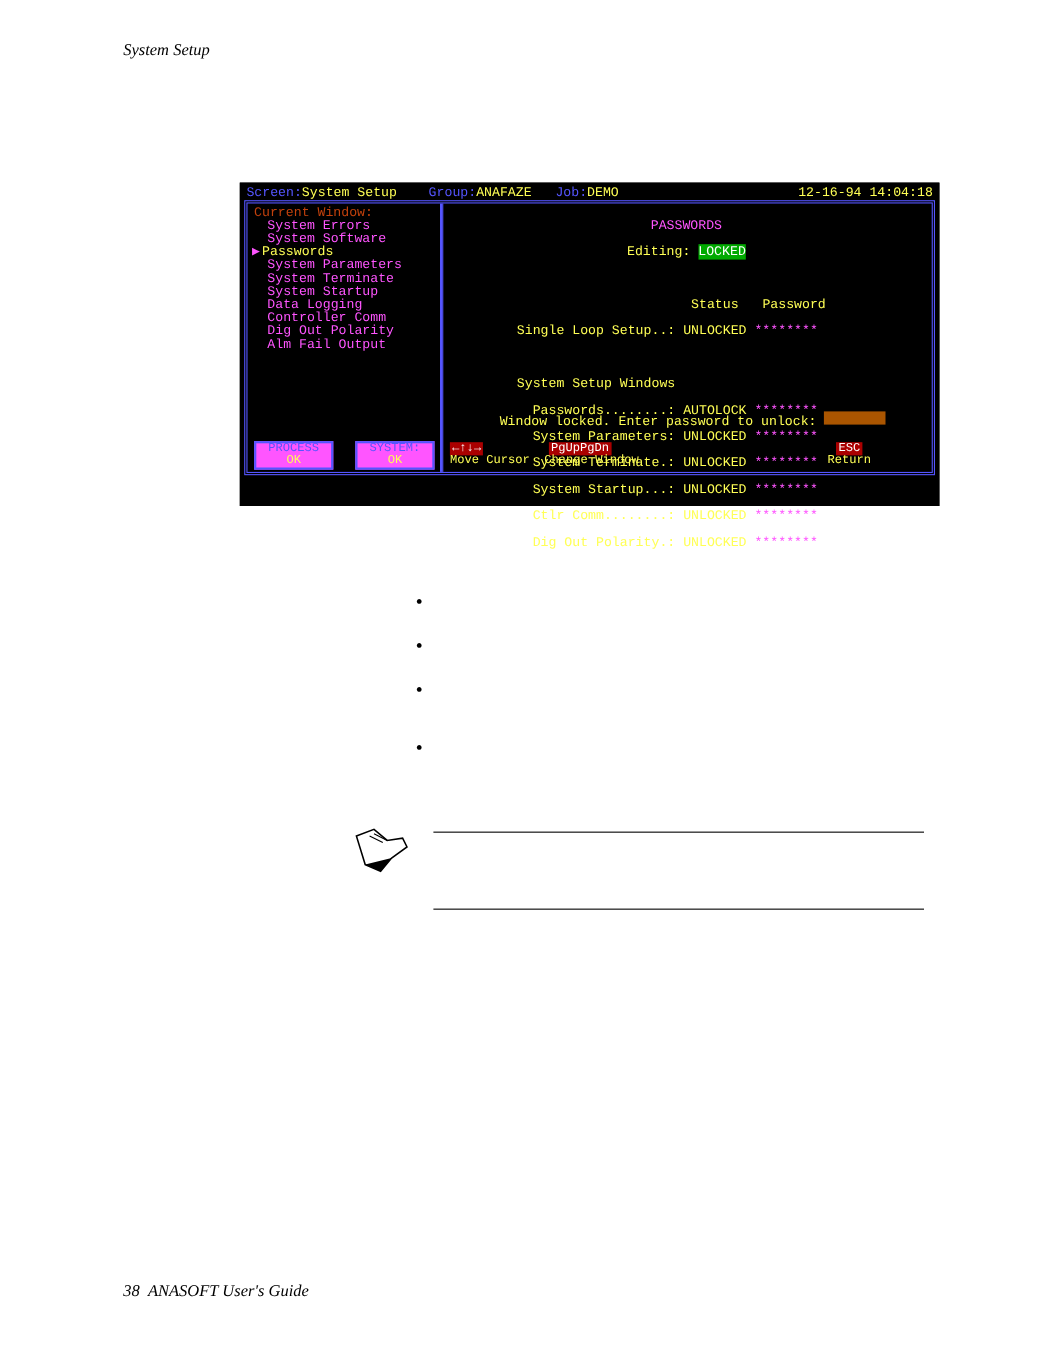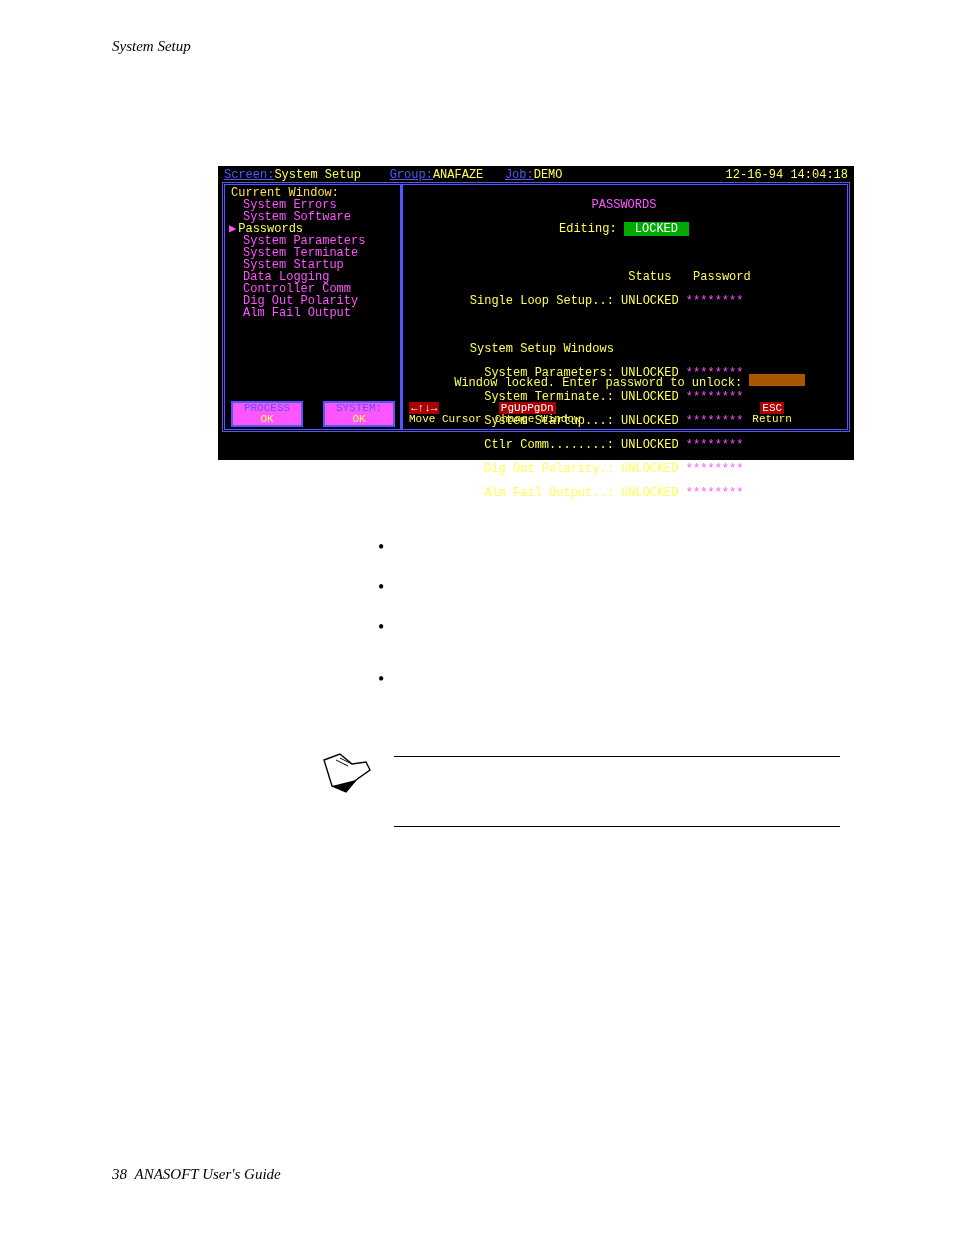--- a/index.html
+++ b/index.html
@@ -29,50 +29,50 @@
     font-family: "Courier New", monospace;
     font-size: 12px;
     color: #fff;
     line-height: 1.0;
   }
   .topbar {
     color: #ffff55;
     padding: 1px 4px;
     white-space: nowrap;
   }
-  .topbar .label { color: #5555ff; text-decoration: underline; }
+  .topbar .label { color: #5555ff; }
   .inner-frame {
     border: 3px double #5555ff;
     margin: 0 2px;
     height: 244px;
     position: relative;
   }
   .left-pane {
     position: absolute;
     top: 2px;
     left: 4px;
     width: 168px;
     color: #ff55ff;
   }
-  .left-pane .cw { color: #fde047; }
+  .left-pane .cw { color: #c2410c; }
   .left-pane .sel { color: #ffff55; }
   .left-pane .sel::before { content: "▶"; color: #ff55ff; margin-right: 2px; }
   .left-pane div { padding-left: 14px; }
   .left-pane .cw, .left-pane .sel { padding-left: 2px; }
   .right-pane {
     position: absolute;
     top: 2px;
     left: 180px;
     right: 4px;
     color: #ffff55;
     white-space: pre;
   }
   .right-pane .title { color: #ff55ff; text-align: center; }
   .right-pane .editing { text-align: center; }
-  .right-pane .locked-badge { background: #00aa00; color: #fff; padding: 0 11px; }
+  .right-pane .locked-badge { background: #00aa00; color: #fff; padding: 0 0; }
   .right-pane .hdr { color: #ffff55; }
   .right-pane .row { color: #ffff55; }
   .right-pane .stars { color: #ff55ff; }
   .prompt-row {
     color: #ffff55;
     position: absolute;
     bottom: 28px;
     left: 186px;
     white-space: pre;
   }
@@ -182,26 +182,26 @@
     </div>
 
     <div class="right-pane">
 <div class="title">PASSWORDS</div>
 <div class="editing"><span>Editing:</span> <span class="locked-badge">LOCKED</span></div>
 <div>&nbsp;</div>
 <div class="hdr">                               <span>Status</span>   <span>Password</span></div>
 <div class="row">         <span>Single Loop Setup..:</span> <span>UNLOCKED</span> <span class="stars">********</span></div>
 <div>&nbsp;</div>
 <div class="row">         <span>System Setup Windows</span></div>
+<div class="row">           <span>Passwords........:</span> <span>AUTOLOCK</span> <span class="stars">********</span></div>
 <div class="row">           <span>System Parameters:</span> <span>UNLOCKED</span> <span class="stars">********</span></div>
 <div class="row">           <span>System Terminate.:</span> <span>UNLOCKED</span> <span class="stars">********</span></div>
 <div class="row">           <span>System Startup...:</span> <span>UNLOCKED</span> <span class="stars">********</span></div>
 <div class="row">           <span>Ctlr Comm........:</span> <span>UNLOCKED</span> <span class="stars">********</span></div>
 <div class="row">           <span>Dig Out Polarity.:</span> <span>UNLOCKED</span> <span class="stars">********</span></div>
-<div class="row">           <span>Alm Fail Output..:</span> <span>UNLOCKED</span> <span class="stars">********</span></div>
     </div>
 
     <div class="prompt-row">
       <span>Window locked. Enter password to unlock:</span> <span class="prompt-box"></span>
     </div>
 
     <div class="status-boxes">
       <div class="status-box">
         <div>PROCESS</div>
         <div class="ok">OK</div>

